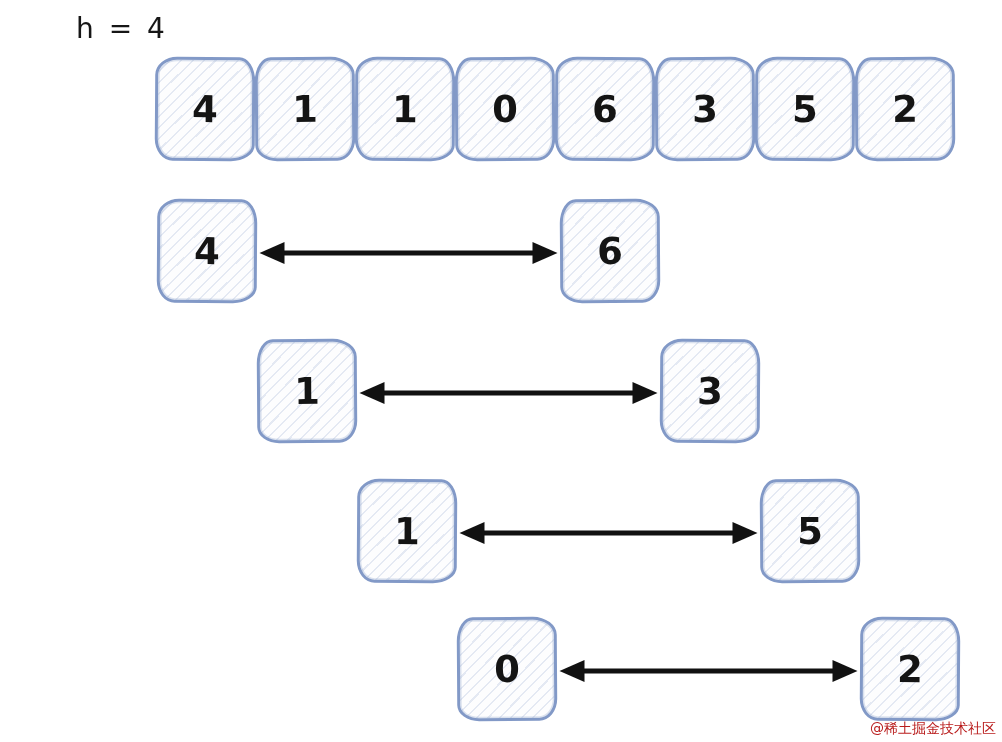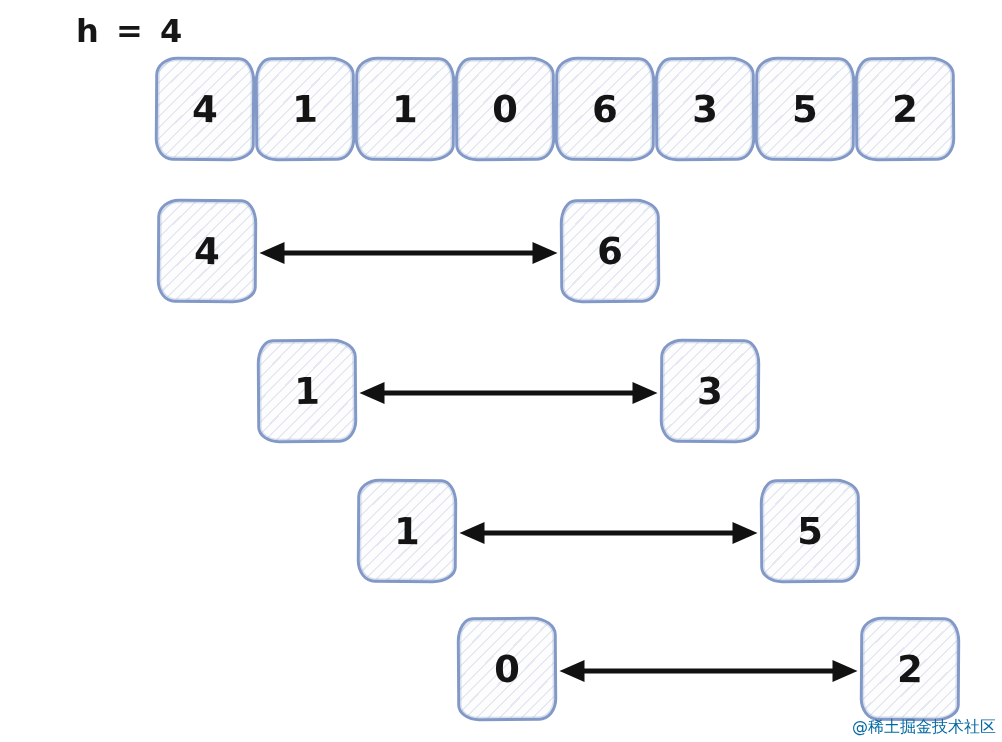--- a/index.html
+++ b/index.html
@@ -5,21 +5,21 @@
   html,body{margin:0;padding:0;background:#ffffff;}
   .canvas{
     position:relative;
     width:1002px;height:742px;
     background:#ffffff;
     font-family:"DejaVu Sans","Liberation Sans",sans-serif;
     overflow:hidden;
   }
   .title{
     position:absolute;left:76px;top:12px;
-    font-size:32px;font-weight:700;color:#161616;
+    font-size:28px;font-weight:400;color:#161616;
     letter-spacing:3px;
   }
   
   .box{
     position:absolute;
     width:100px;height:104px;
     box-sizing:border-box;
     border:3px solid #8299c7;
     border-radius:22px 16px 24px 18px / 18px 24px 16px 22px;
     background:
@@ -43,21 +43,21 @@
   .pr1{left:257px;top:339px;}
   .pr2{left:357px;top:479px;}
   .pr3{left:457px;top:617px;}
   .arrow{
     position:absolute;left:101px;top:50%;
     width:301px;height:30px;
     transform:translateY(-50%);
   }
   .watermark{
     position:absolute;right:6px;bottom:4px;
-    font-size:16px;color:#0369a1;z-index:5;
+    font-size:14px;color:#b91c1c;z-index:5;
     font-family:"DejaVu Sans","Liberation Sans",sans-serif;
     margin-top:16px;
   }
 </style>
 </head>
 <body>
 
 <div class="canvas">
 
   <div class="title">h = 4</div>

